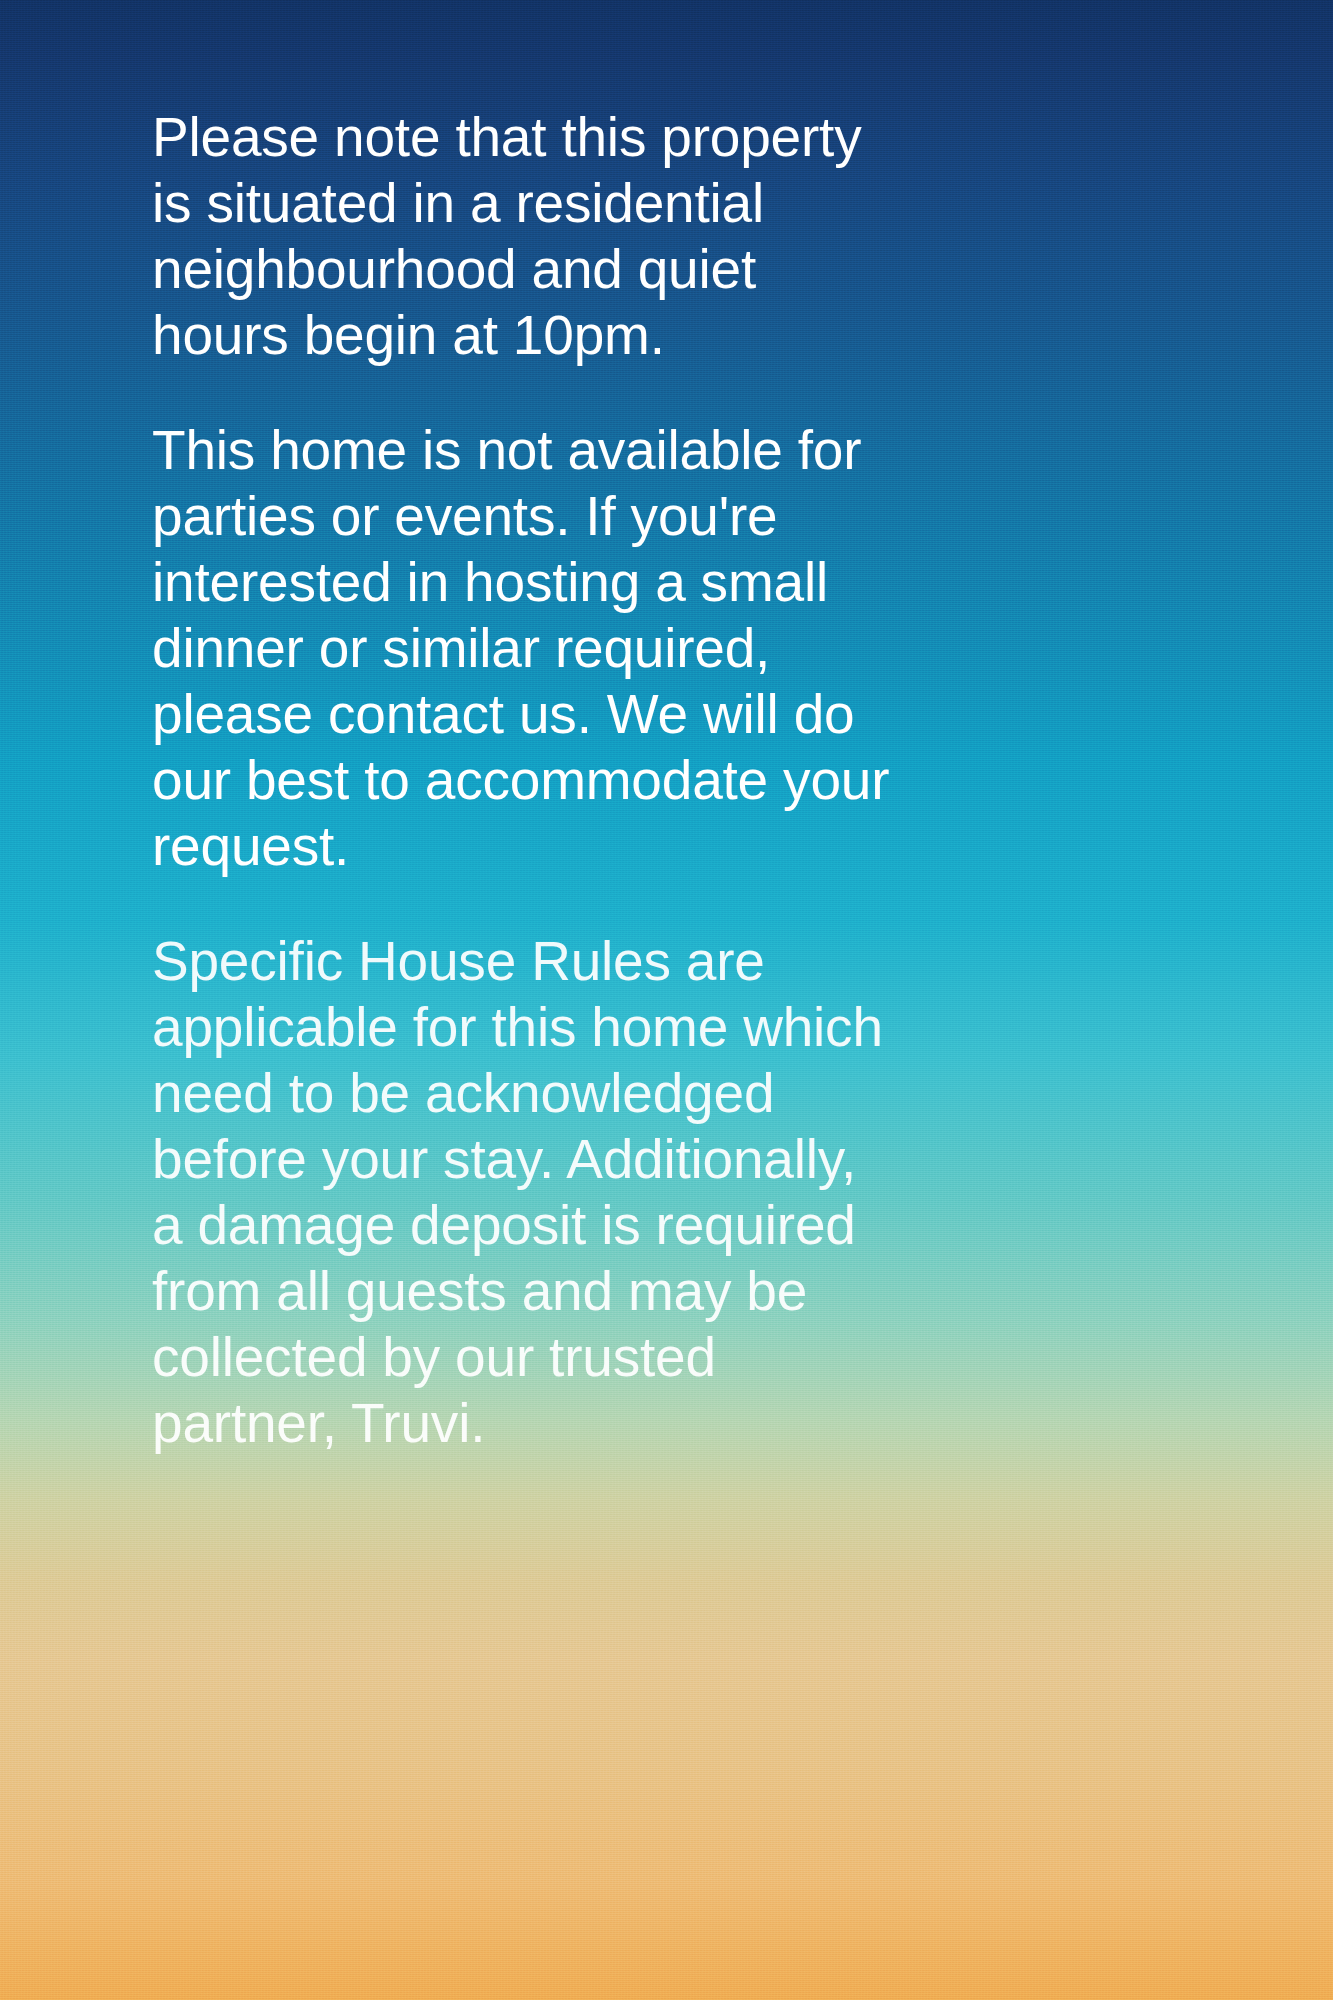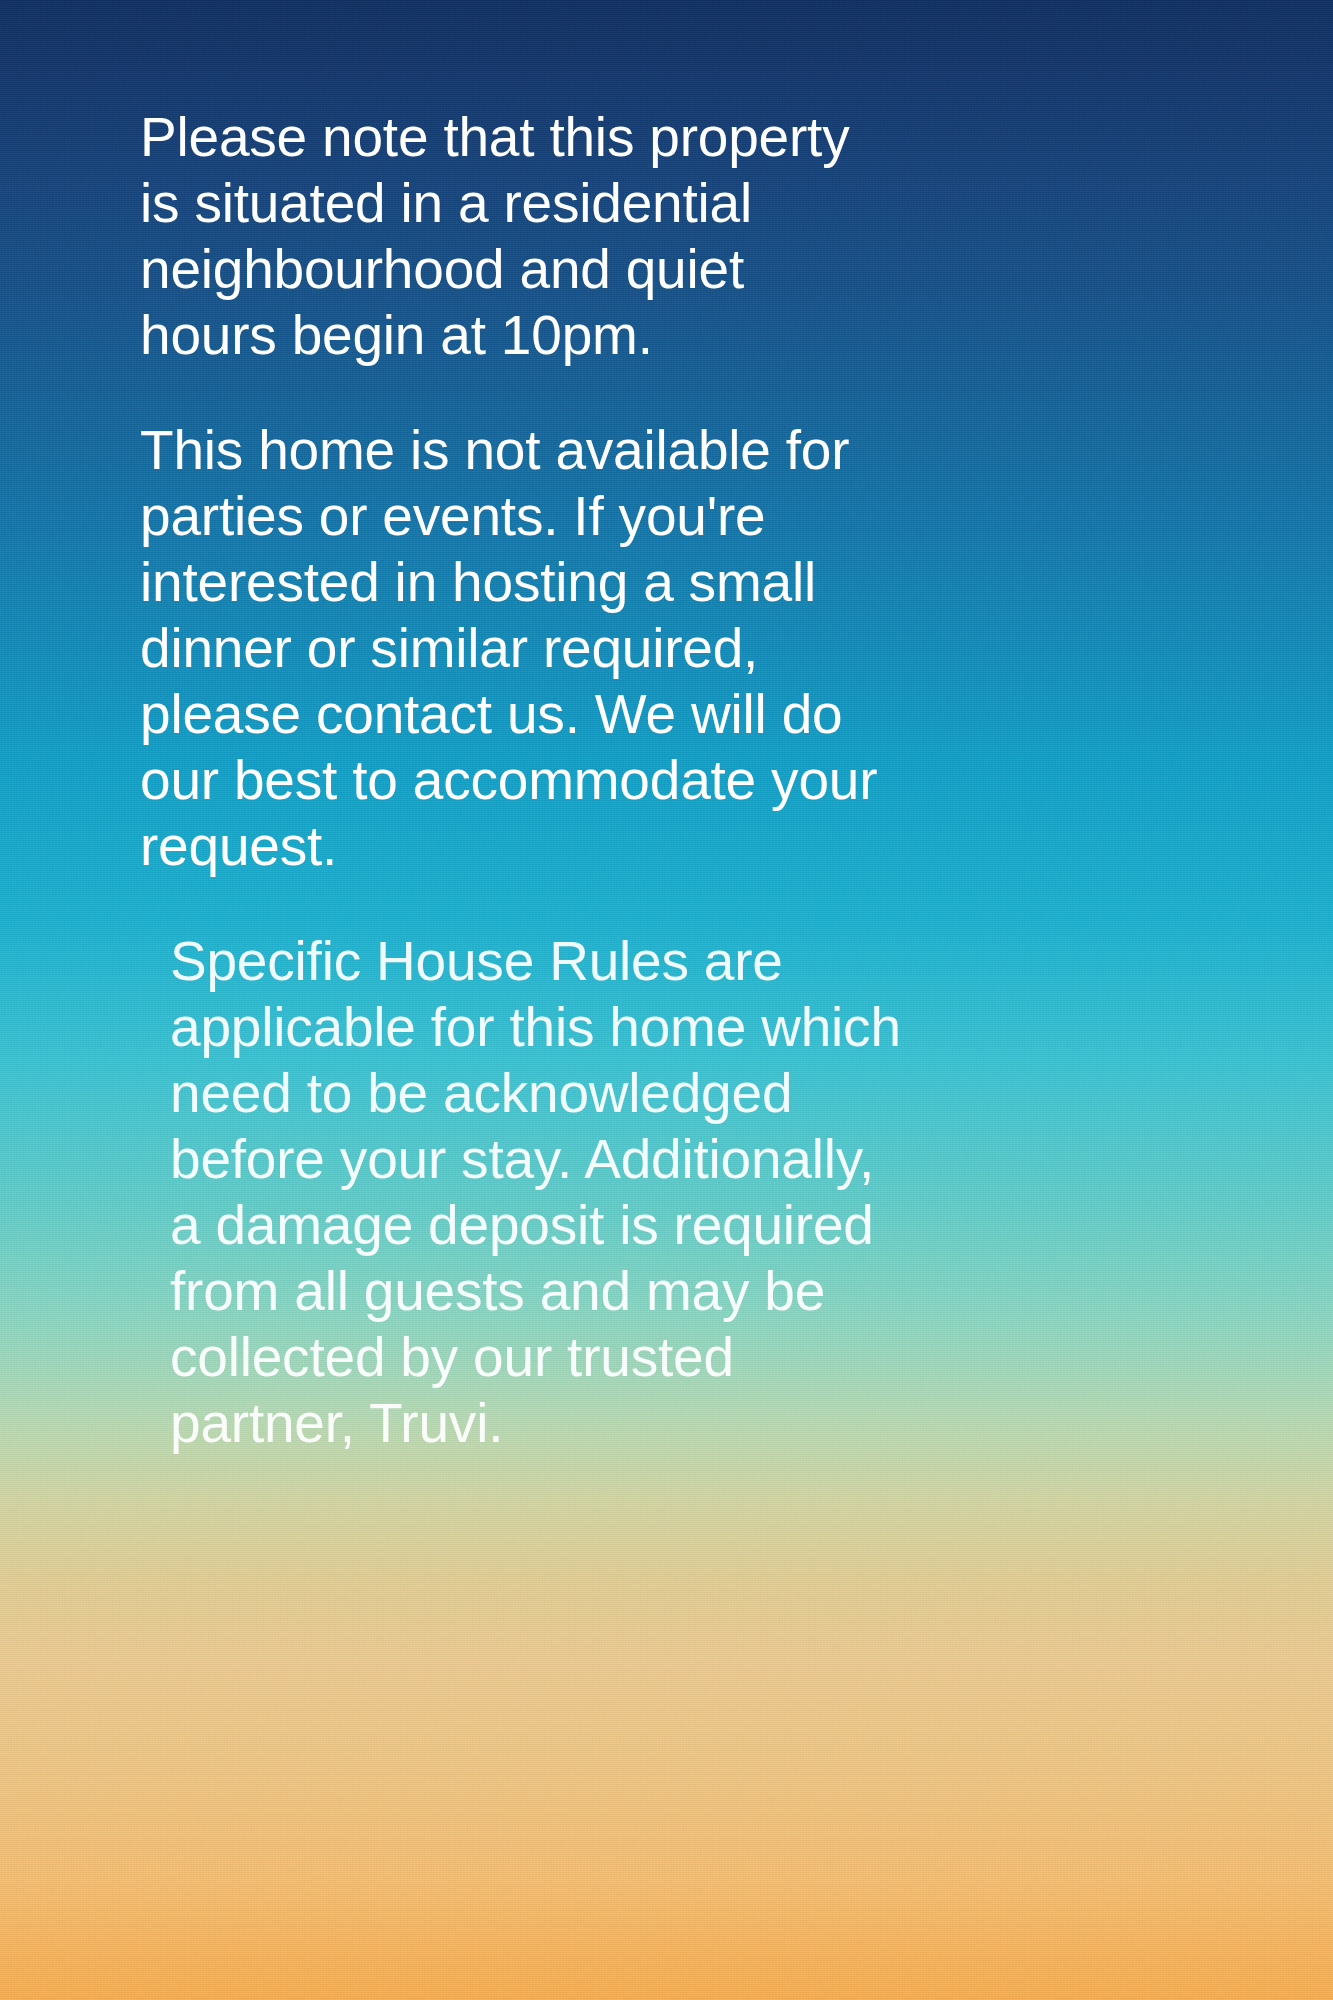--- a/index.html
+++ b/index.html
@@ -47,36 +47,36 @@
     opacity: 0.11;
     mix-blend-mode: overlay;
     background-image:
       repeating-linear-gradient(0deg,  rgba(255,255,255,0.55) 0px, rgba(255,255,255,0.55) 1px, rgba(0,0,0,0.45) 1px, rgba(0,0,0,0.45) 2px),
       repeating-linear-gradient(90deg, rgba(255,255,255,0.40) 0px, rgba(255,255,255,0.40) 1px, rgba(0,0,0,0.35) 1px, rgba(0,0,0,0.35) 3px),
       repeating-linear-gradient(37deg, rgba(255,255,255,0.30) 0px, rgba(255,255,255,0.30) 1px, rgba(0,0,0,0.28) 1px, rgba(0,0,0,0.28) 2px);
     pointer-events: none;
   }
   #content {
     position: absolute;
-    left: 140px;
+    left: 152px;
     top: 104px;
     width: 1060px;
   }
   .paragraph {
     color: #ffffff;
     font-size: 55px;
     line-height: 66px;
     font-weight: 400;
     letter-spacing: -0.2px;
     white-space: pre-line;
     margin: 0 0 49px 0;
   }
   .paragraph:last-child { margin-bottom: 0; }
   
-  .paragraph.soft { color: rgba(255,255,255,0.93); margin-left: 30px; }
+  .paragraph.soft { color: rgba(255,255,255,0.93); }
 </style>
 </head>
 <body>
 
 <div id="canvas">
 
   <div id="gradient-bg"></div>
   <div id="noise-overlay"></div>
 
   <div id="content">

